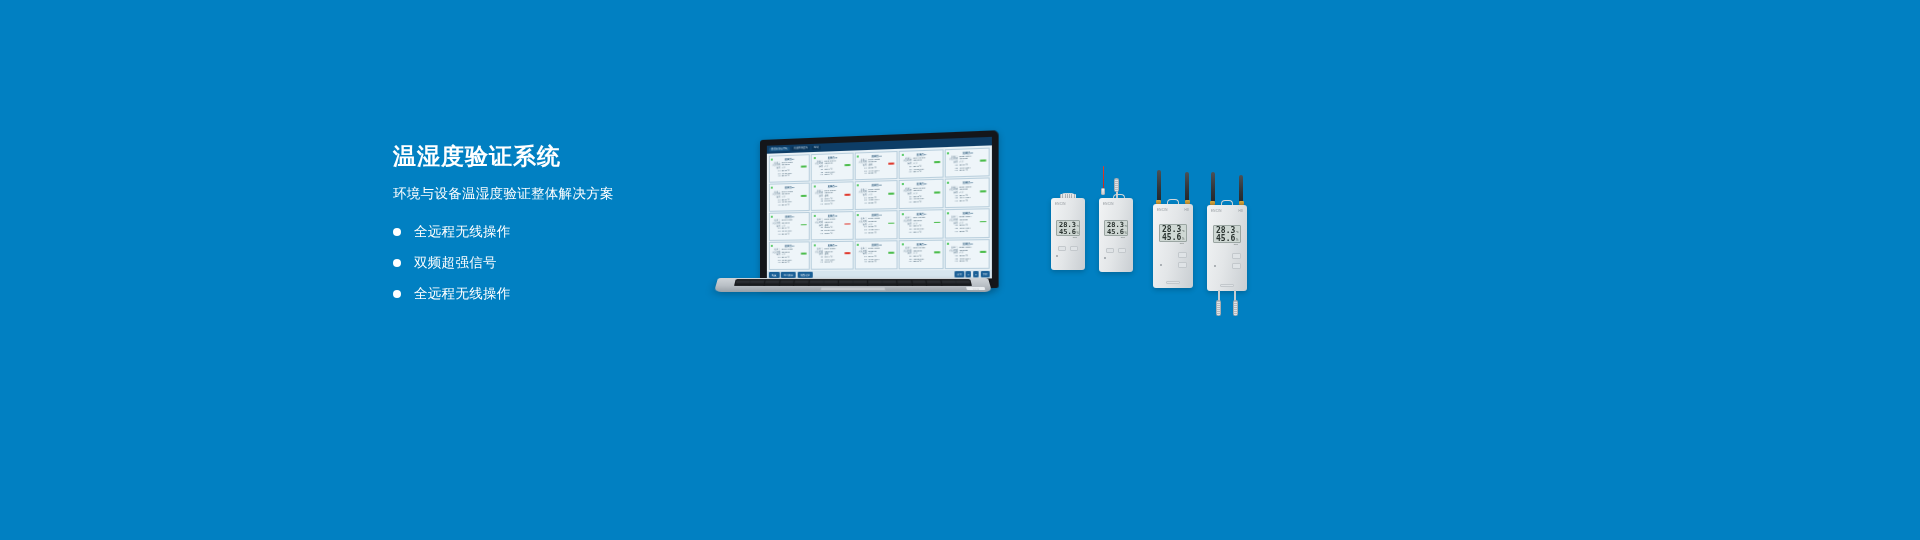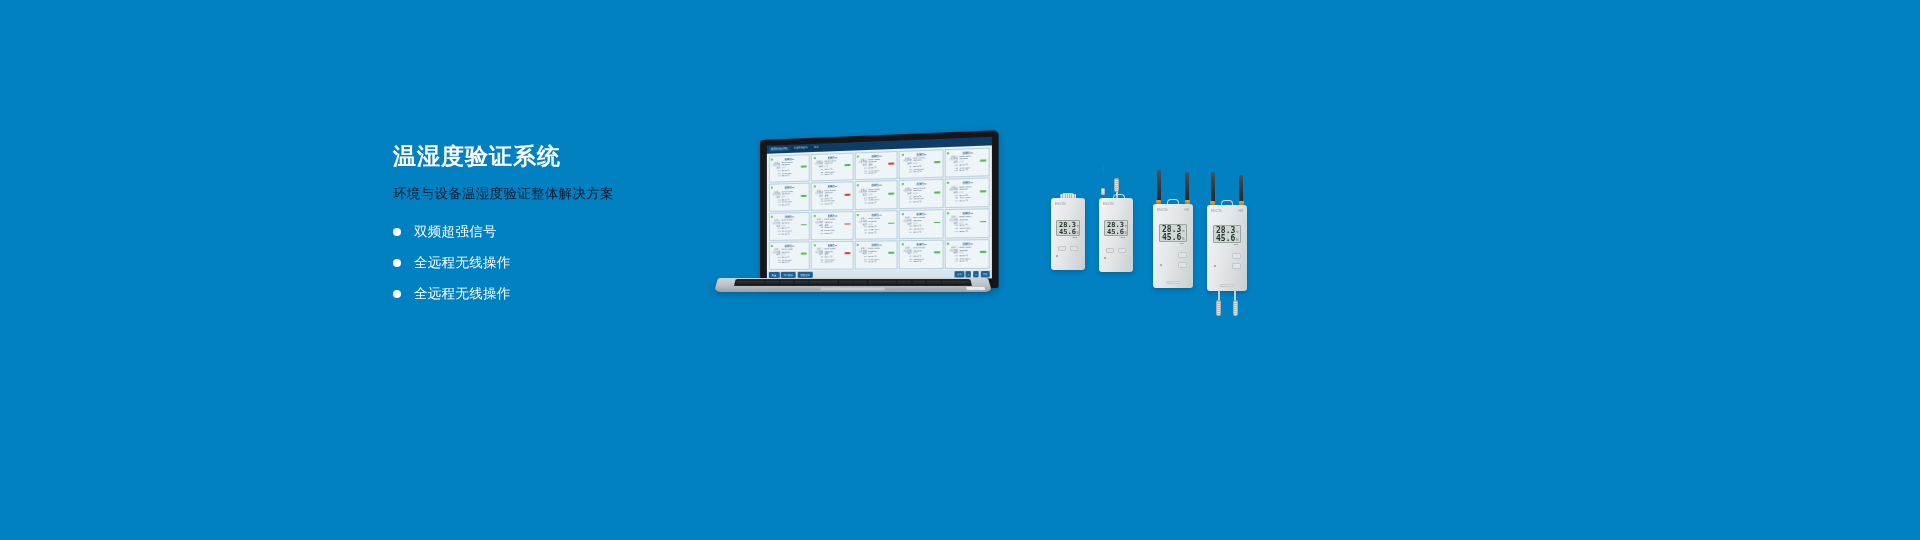--- a/index.html
+++ b/index.html
@@ -12,21 +12,21 @@
 
   .banner { position:absolute; inset:0; background:#0180c2; }
 
   
   .copy { position:absolute; left:393px; top:143px; width:330px; }
   .copy-title {
     font-size:23px; font-weight:bold; color:#ffffff;
     letter-spacing:1px; line-height:1.2; white-space:nowrap;
   }
   .copy-sub {
-    margin-top:14px; font-size:13.5px; color:#0f172a;
+    margin-top:14px; font-size:13.5px; color:#ffffff;
     letter-spacing:0.3px; white-space:nowrap; font-weight:normal;
   }
   .bullets { margin-top:20px; }
   .bullet { display:flex; align-items:center; margin-bottom:13px; }
   .bullet-dot {
     width:8px; height:8px; border-radius:50%;
     background:#ffffff; flex:0 0 auto; margin-right:13px;
   }
   .bullet-label { font-size:13.5px; color:#ffffff; letter-spacing:0.3px; white-space:nowrap; }
 
@@ -199,25 +199,25 @@
 <body>
 
 <div class="banner">
 
   <div class="copy">
     <div class="copy-title">温湿度验证系统</div>
     <div class="copy-sub">环境与设备温湿度验证整体解决方案</div>
     <div class="bullets">
       <div class="bullet">
         <span class="bullet-dot"></span>
-        <span class="bullet-label">双频超强信号</span>
+        <span class="bullet-label">全远程无线操作</span>
       </div>
       <div class="bullet">
         <span class="bullet-dot"></span>
-        <span class="bullet-label">全远程无线操作</span>
+        <span class="bullet-label">双频超强信号</span>
       </div>
       <div class="bullet">
         <span class="bullet-dot"></span>
         <span class="bullet-label">全远程无线操作</span>
       </div>
     </div>
   </div>
 
   <div class="laptop">
     <div class="lid">

